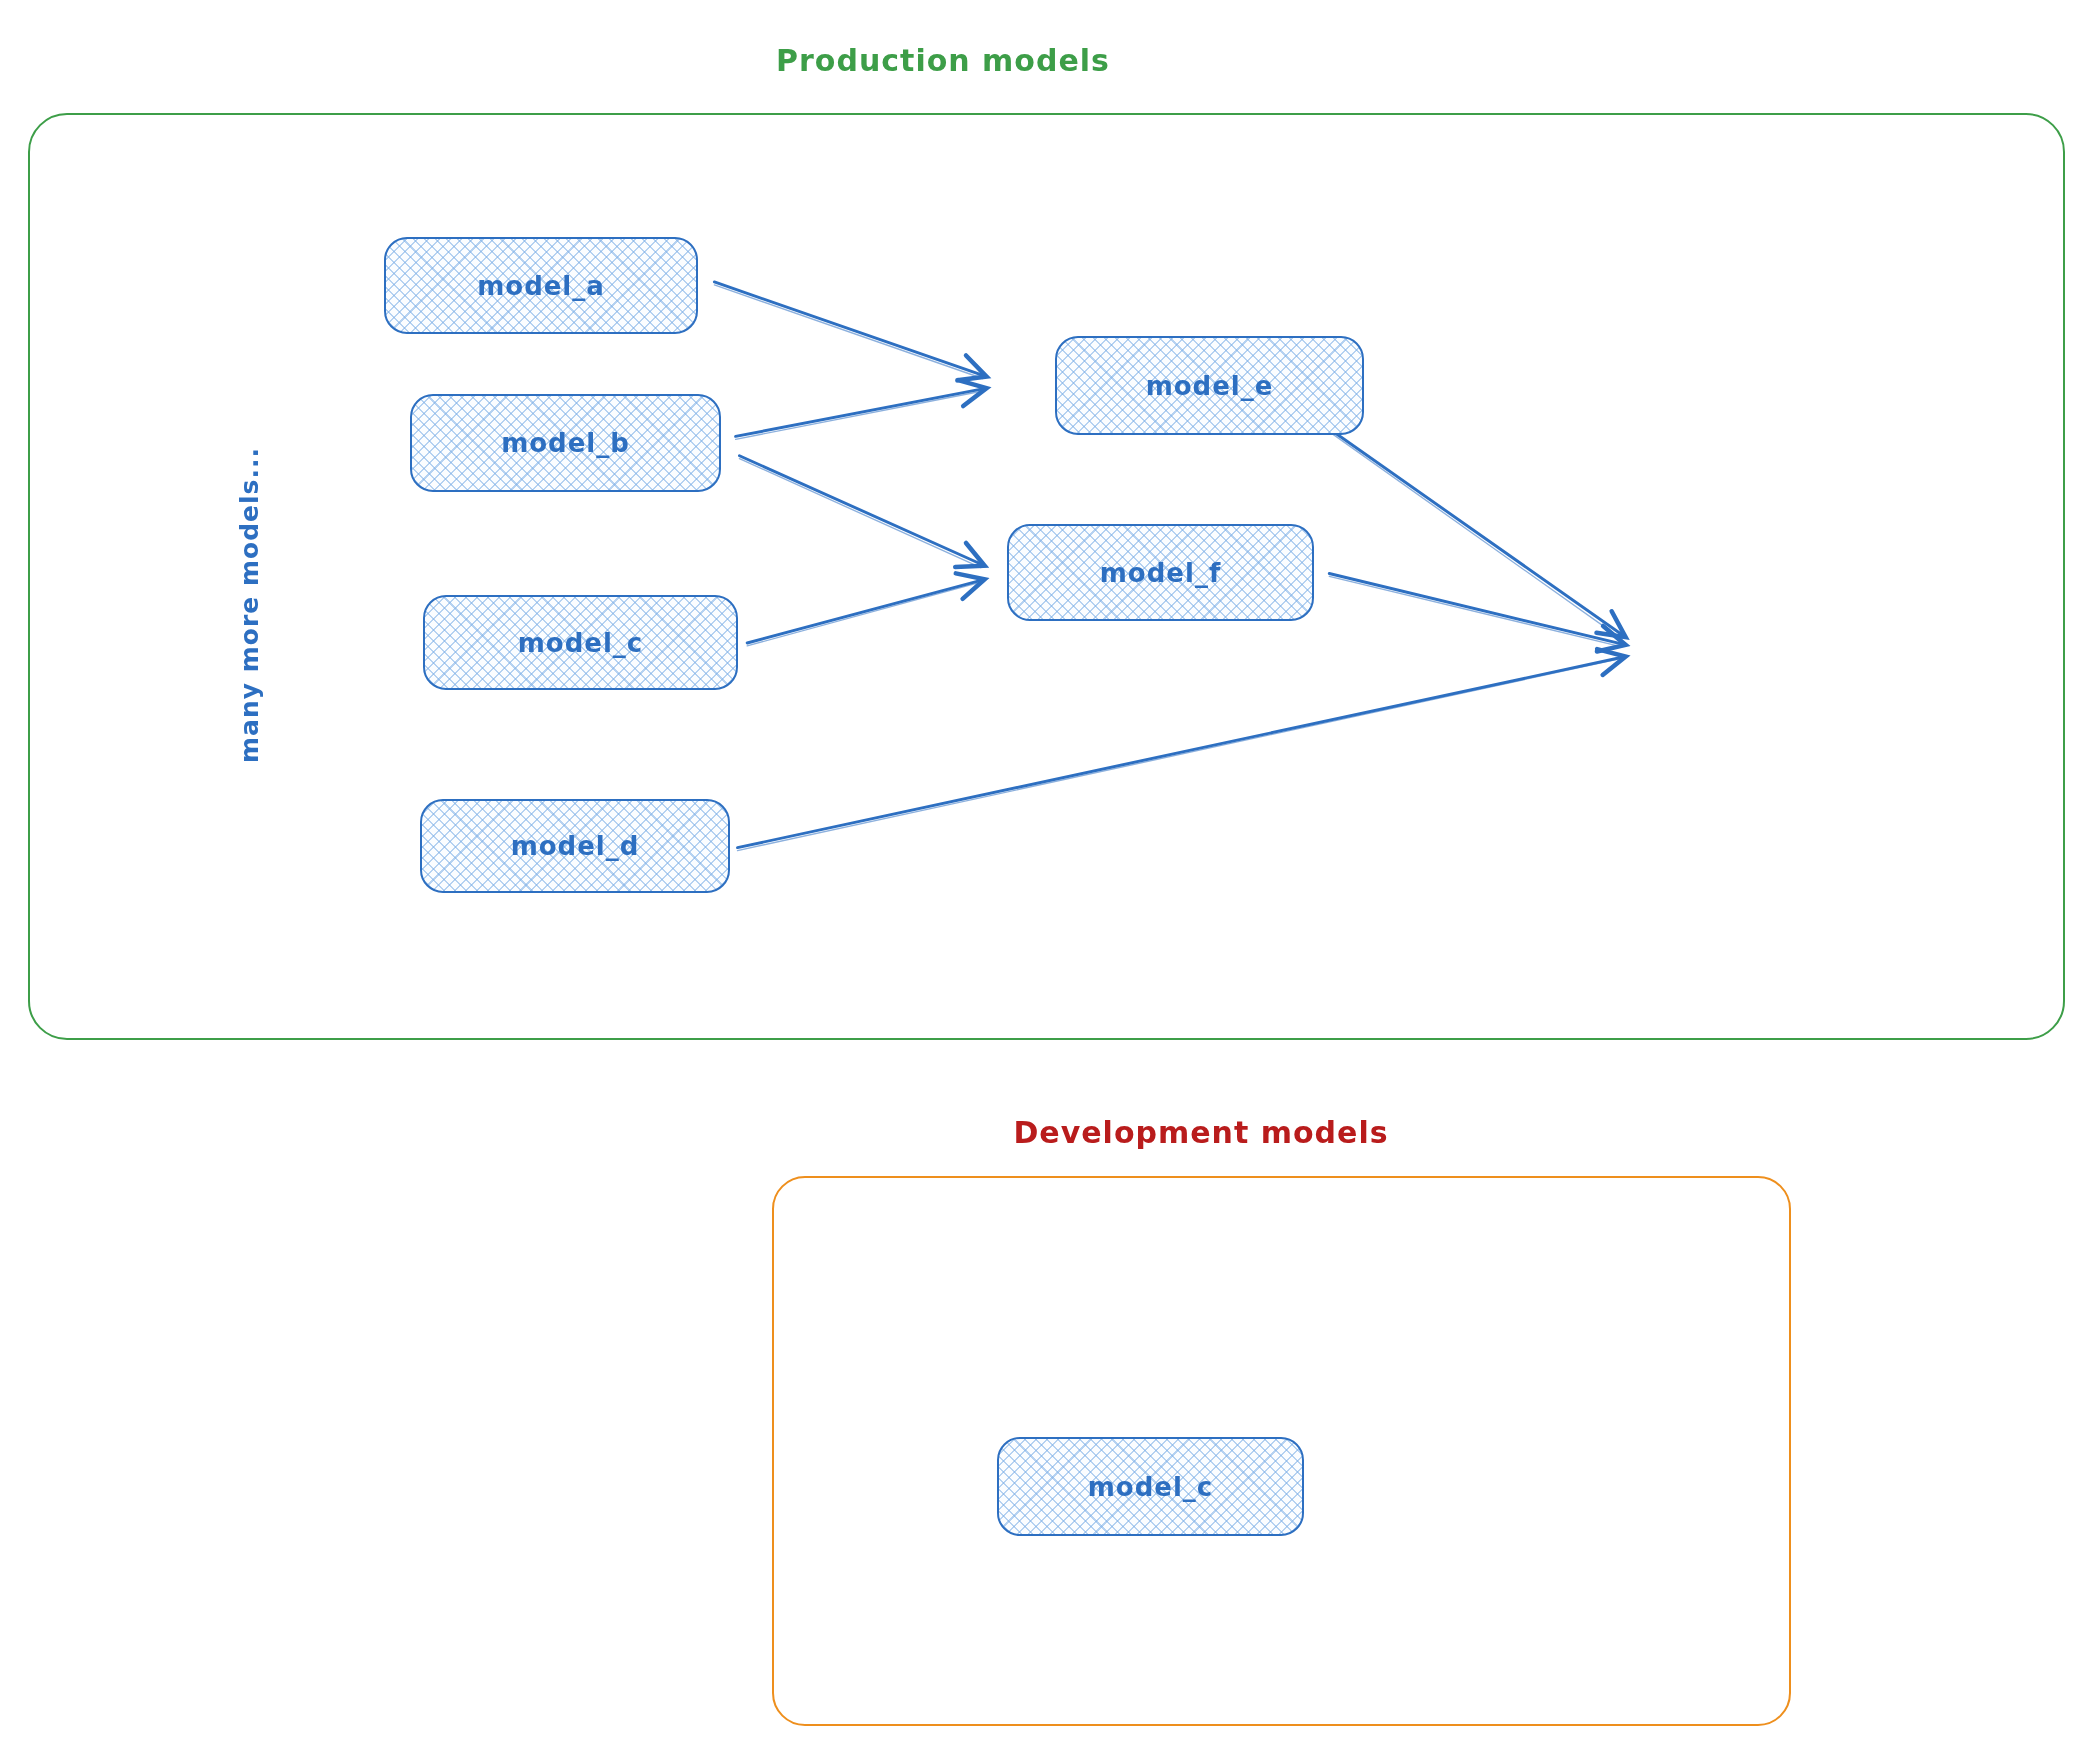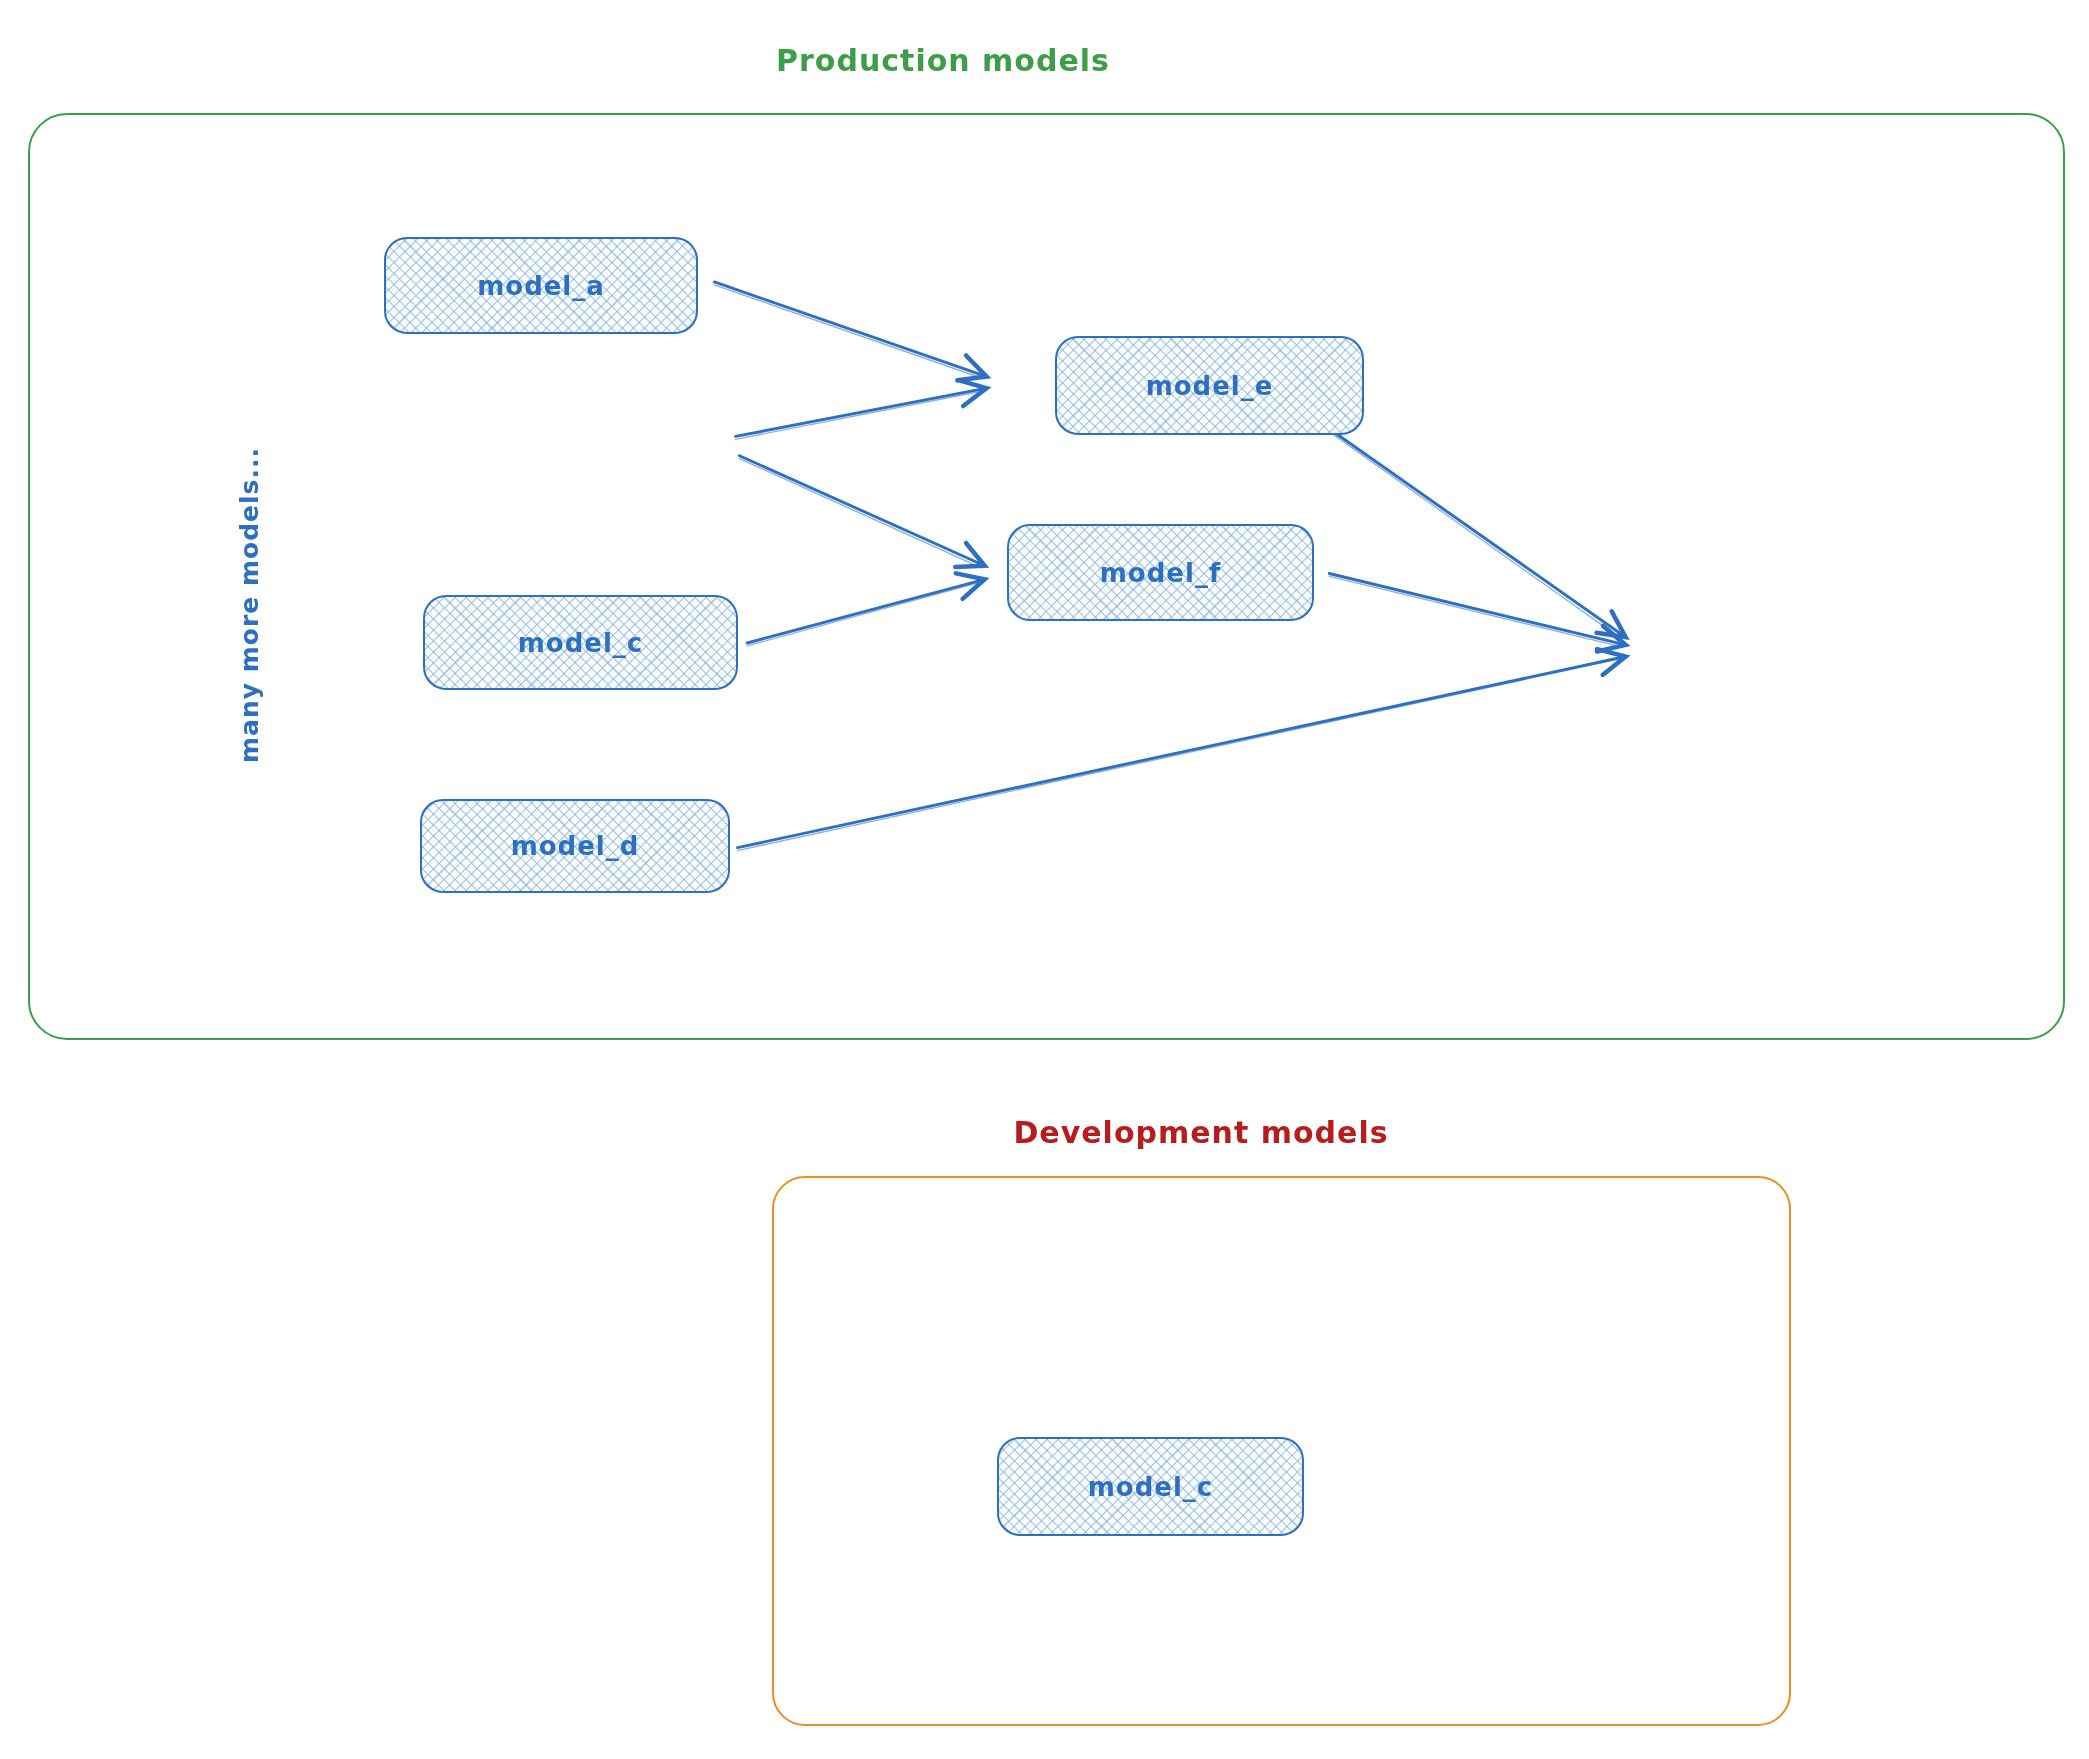--- a/index.html
+++ b/index.html
@@ -135,20 +135,23 @@
     <path class="edge" marker-end="url(#arrowhead)" d="M766,472 L1020,586"></path>
     <path class="edge" marker-end="url(#arrowhead)" d="M774,666 L1020,600"></path>
     <path class="edge" marker-end="url(#arrowhead)" d="M1374,442 L1684,660"></path>
     <path class="edge" marker-end="url(#arrowhead)" d="M1377,594 L1684,668"></path>
     <path class="edge" marker-end="url(#arrowhead)" d="M764,878 L1684,680"></path>
   </svg>
 
   <div id="node-model-a" class="node">
     <span class="node-label">model_a</span>
   </div>
+  <div id="node-model-b" class="node">
+    <span class="node-label">model_b</span>
+  </div>
   <div id="node-model-c" class="node">
     <span class="node-label">model_c</span>
   </div>
   <div id="node-model-d" class="node">
     <span class="node-label">model_d</span>
   </div>
   <div id="node-model-e" class="node">
     <span class="node-label">model_e</span>
   </div>
   <div id="node-model-f" class="node">

